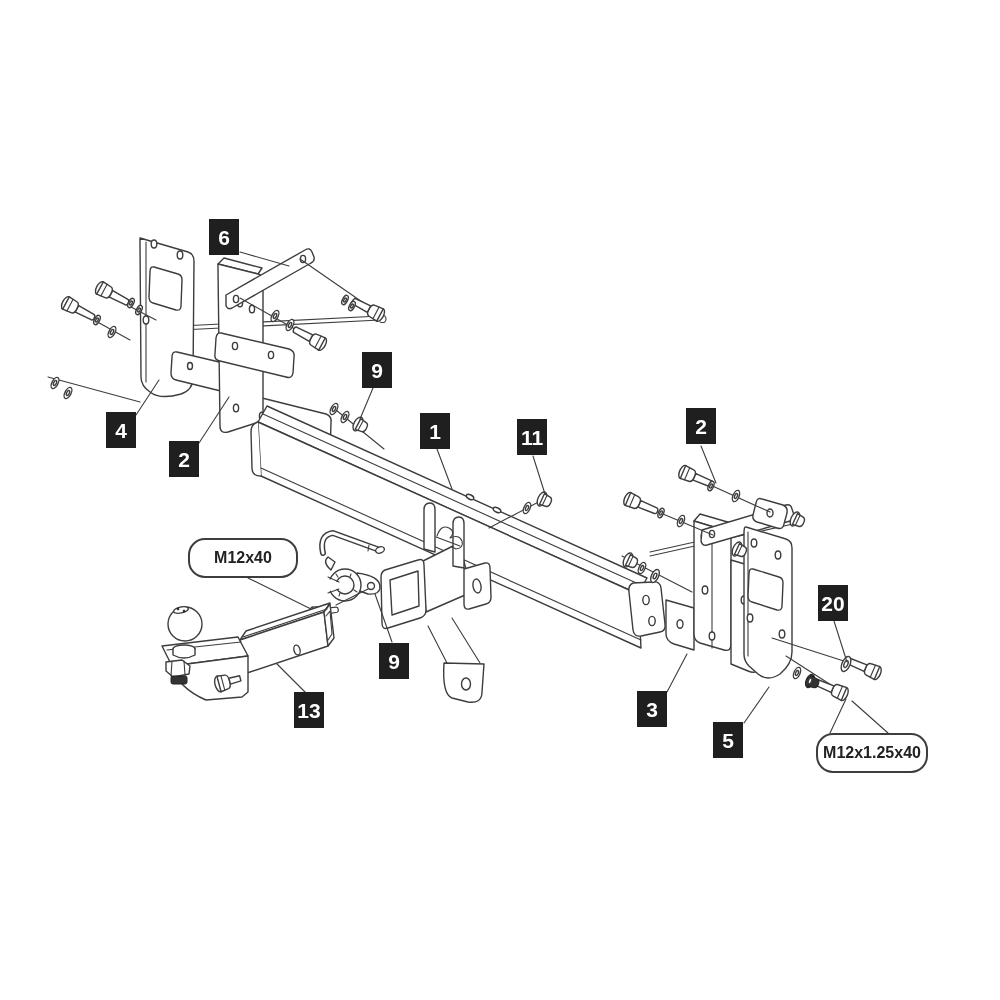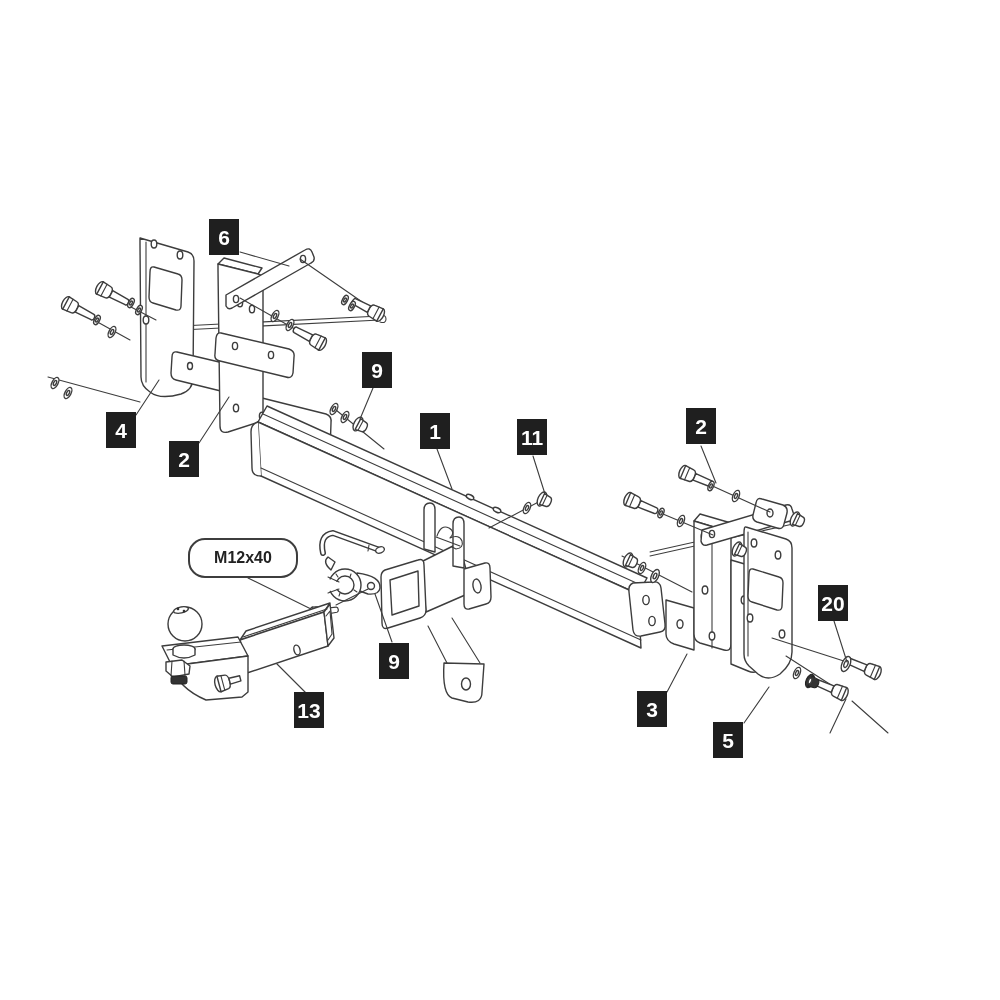--- a/index.html
+++ b/index.html
@@ -419,14 +419,17 @@
   <div class="callout" style="left:294px;top:692px">
       <span>13</span>
     </div>
   <div class="callout" style="left:379px;top:643px">
       <span>9</span>
     </div>
 
   <div class="dimbox" style="left:188px;top:538px;width:110px">
     <span>M12x40</span>
   </div>
+  <div class="dimbox" style="left:816px;top:733px;width:112px">
+    <span>M12x1.25x40</span>
+  </div>
 
 </div>
 
 </body></html>

